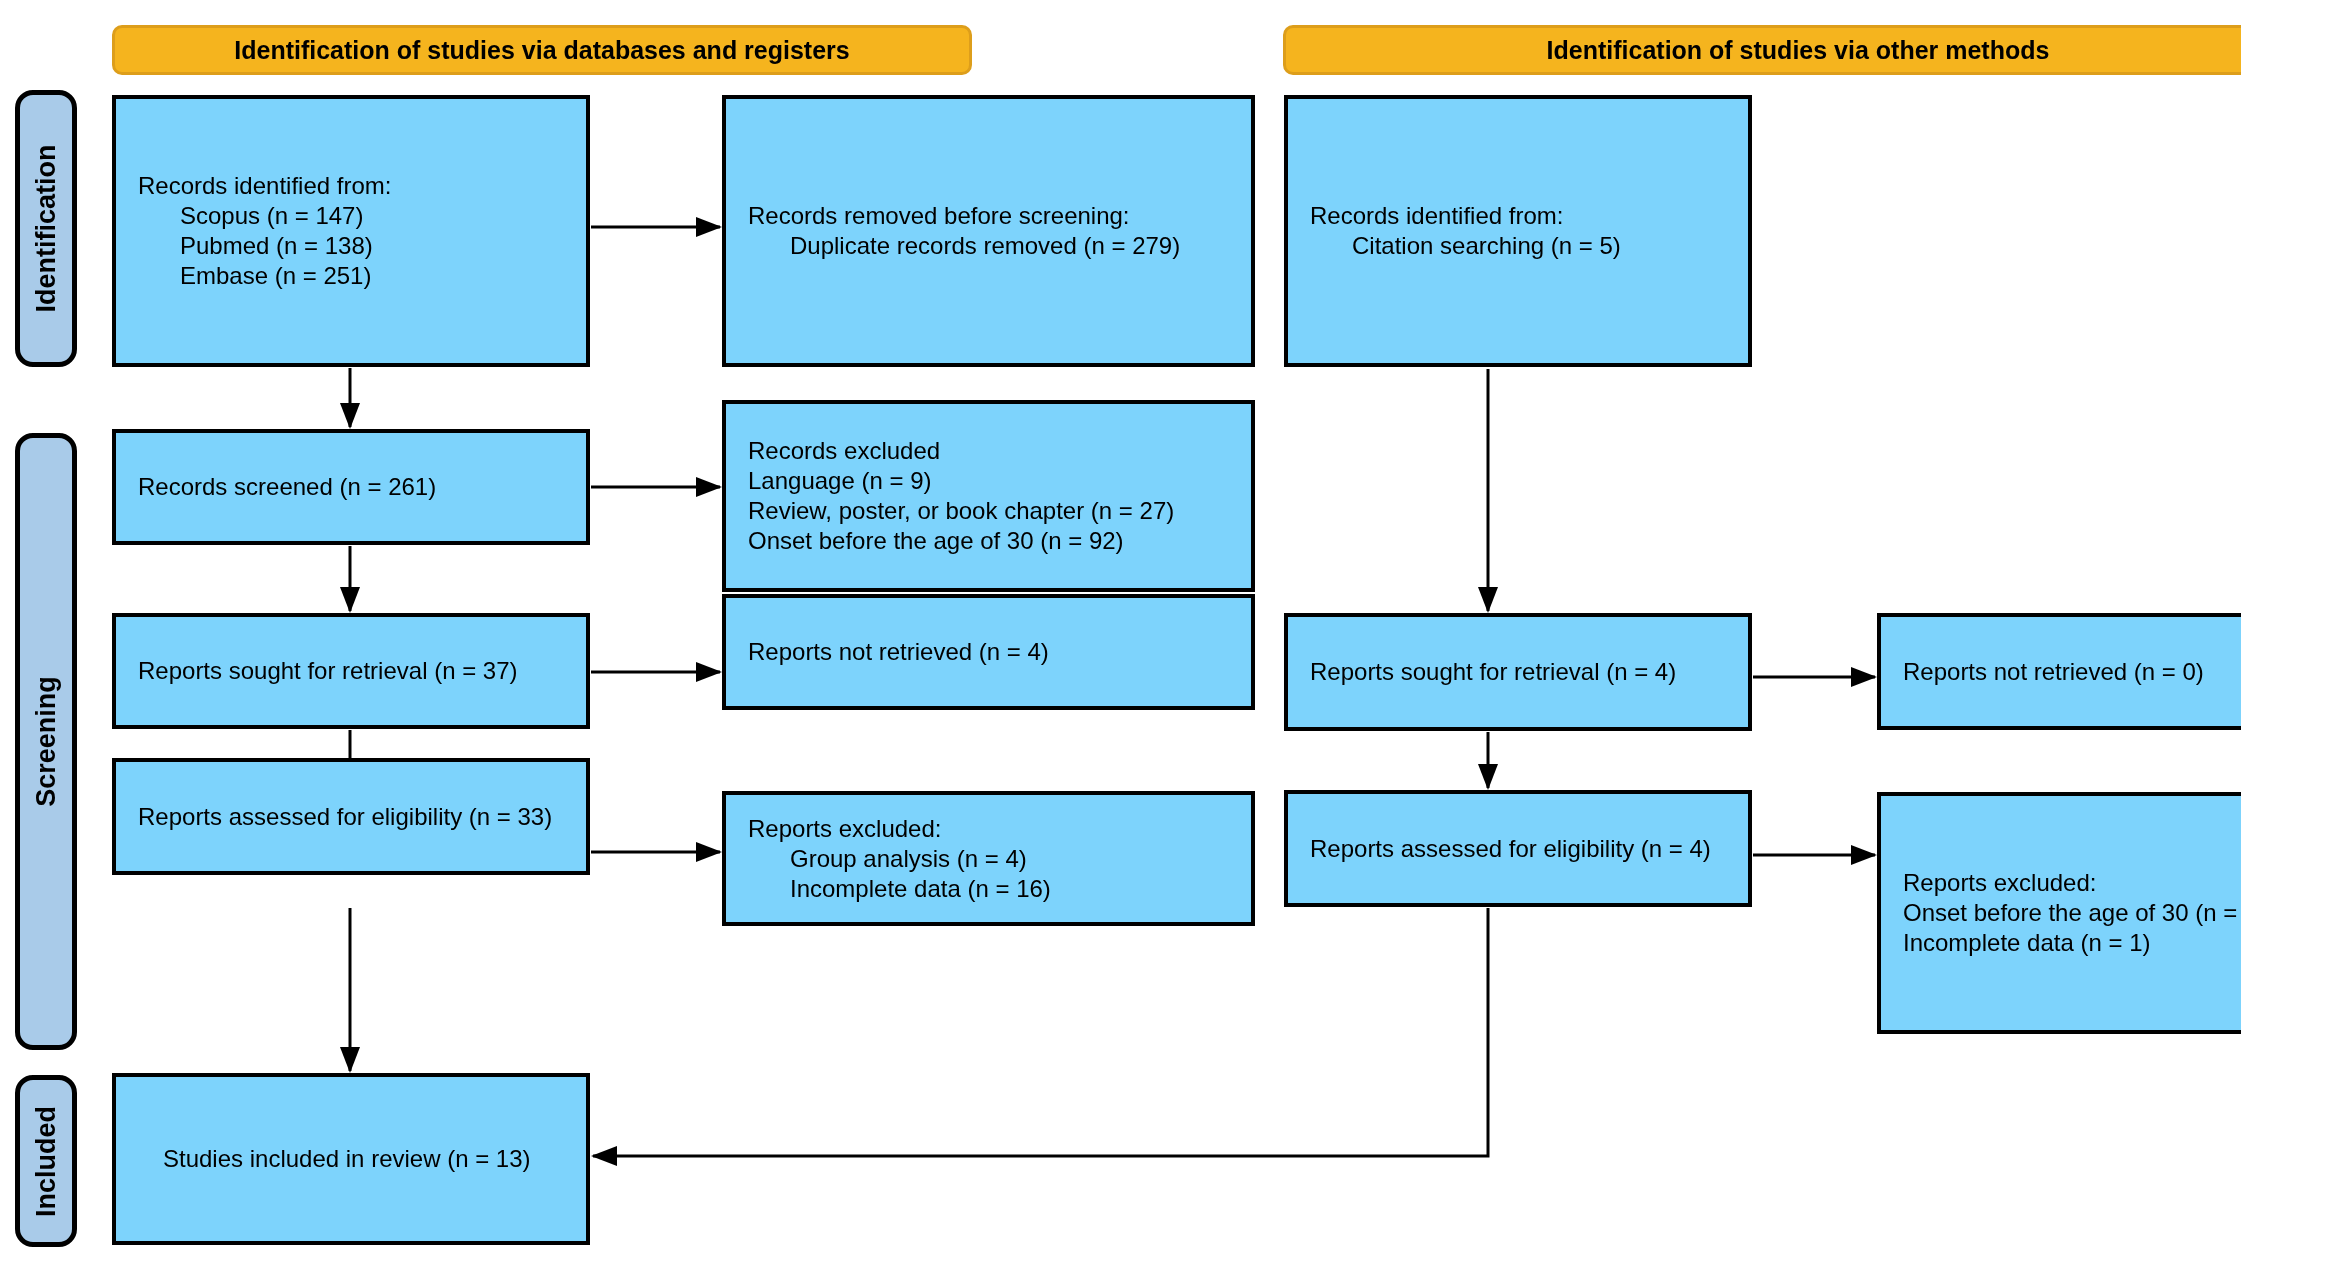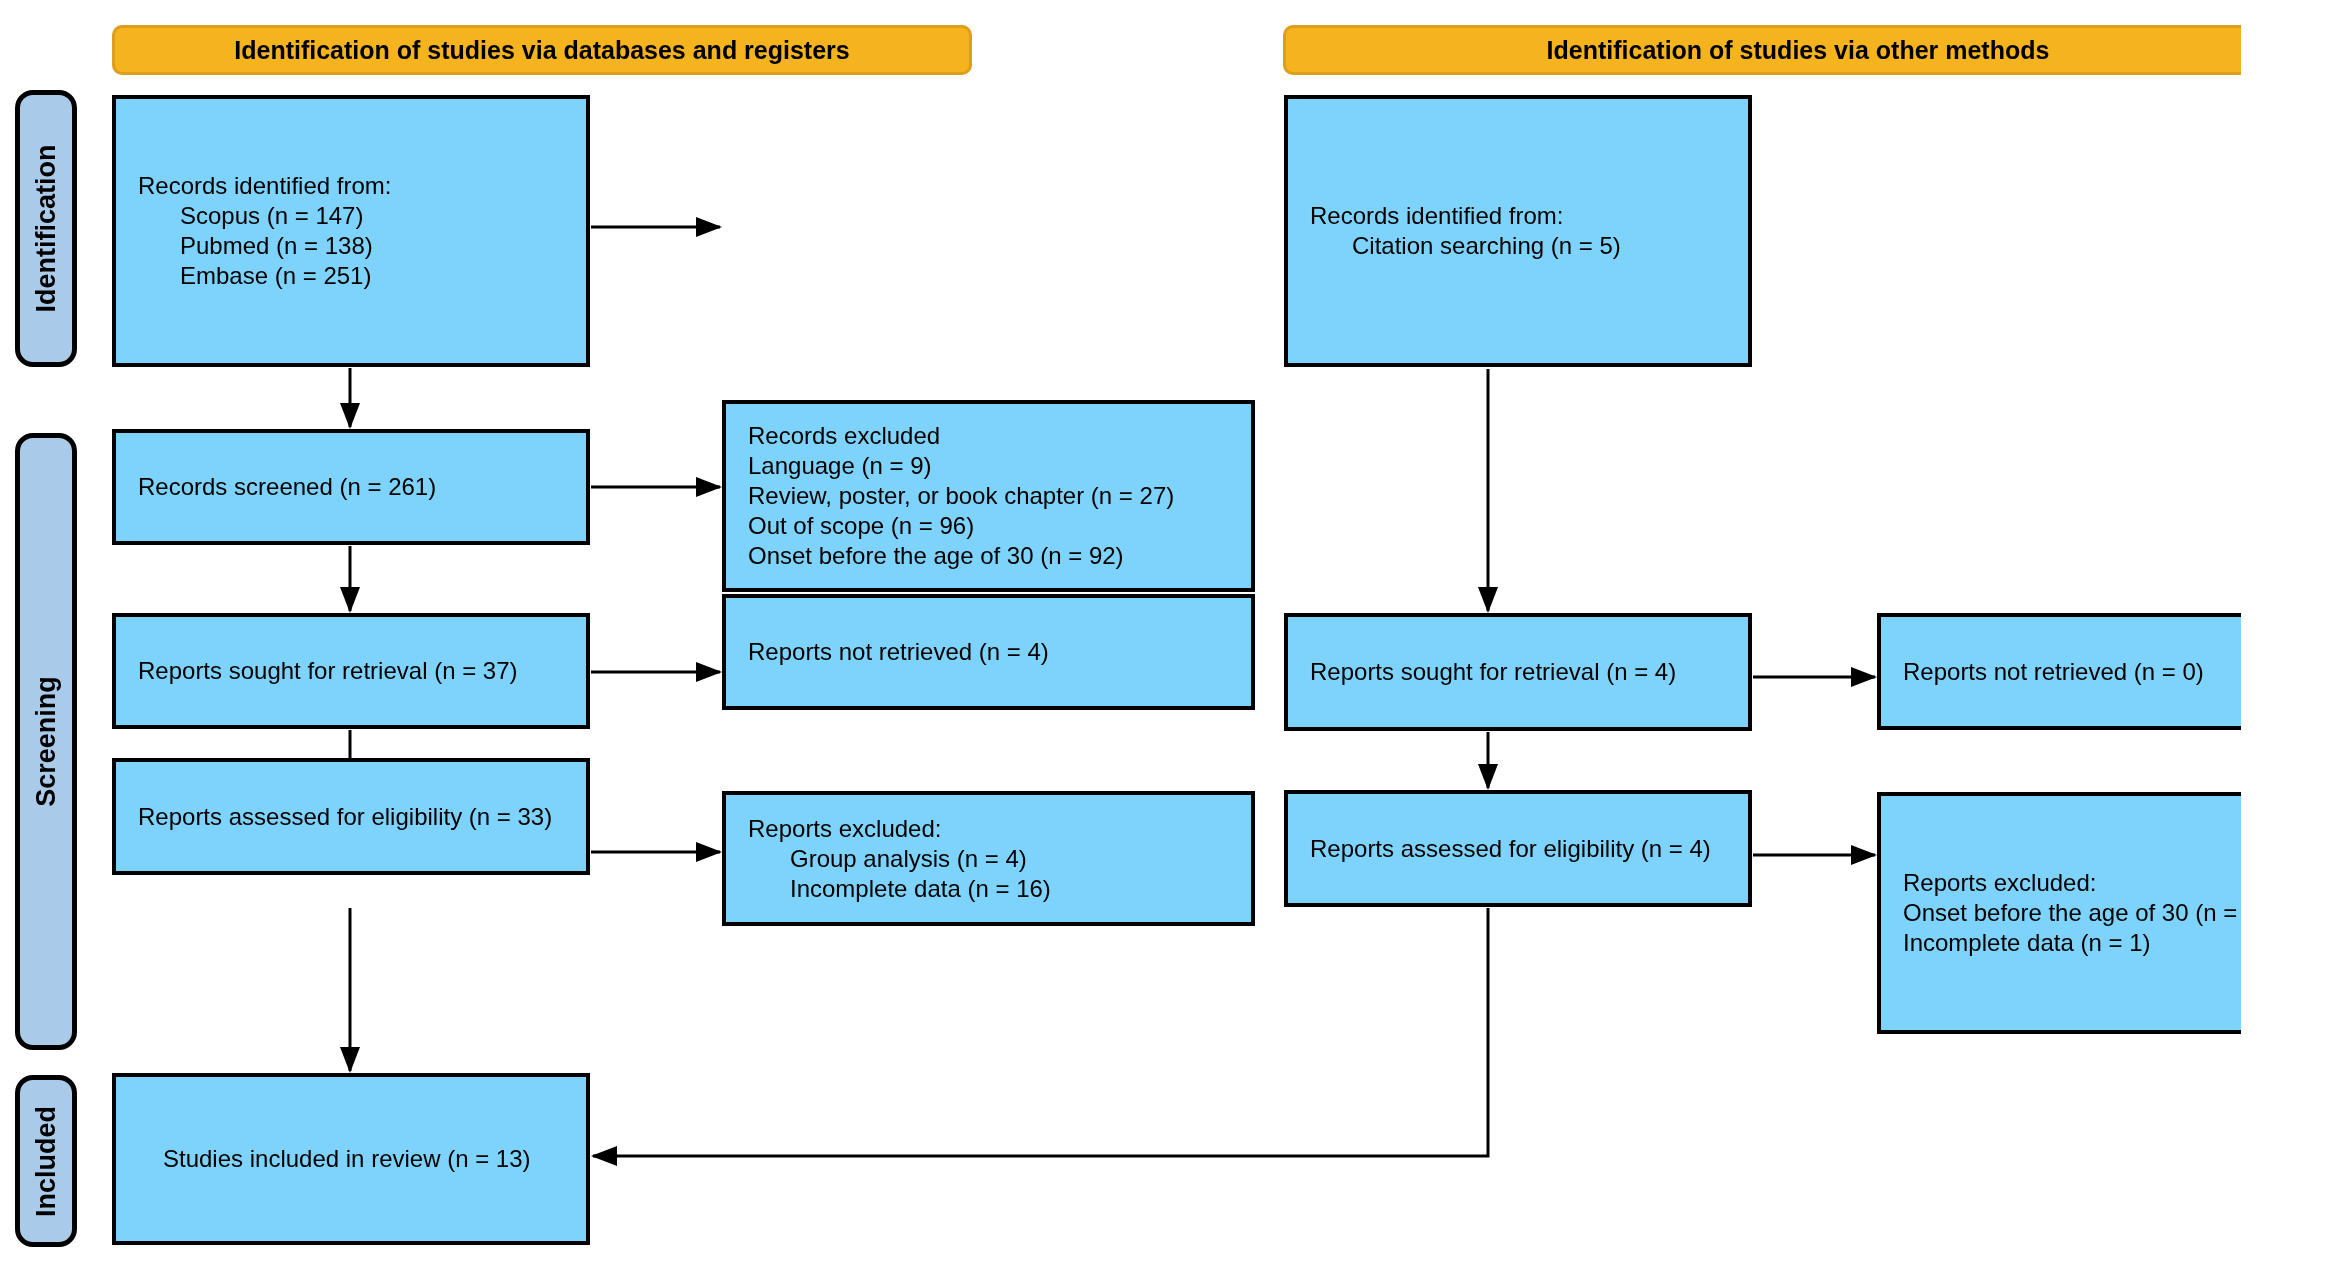--- a/index.html
+++ b/index.html
@@ -131,26 +131,29 @@
     </div>
 
   <div class="abs fbox" style="left:112px; top:758px; width:478px; height:117px;">
       <div class="line">Reports assessed for eligibility (n = 33)</div>
     </div>
 
   <div class="abs fbox" style="left:112px; top:1073px; width:478px; height:172px;padding-left:47px;">
       <div class="line">Studies included in review (n = 13)</div>
     </div>
 
+  <div class="abs fbox" style="left:722px; top:95px; width:533px; height:272px;">
+      <div class="line">Records removed before screening:</div>
+      <div class="line indent">Duplicate records removed (n = 279)</div>
+    </div>
 
   <div class="abs fbox" style="left:722px; top:400px; width:533px; height:192px;">
       <div class="line">Records excluded</div>
       <div class="line">Language (n = 9)</div>
       <div class="line">Review, poster, or book chapter (n = 27)</div>
-      <div class="line">Out of scope (n = 96)</div>
       <div class="line">Onset before the age of 30 (n = 92)</div>
     </div>
 
   <div class="abs fbox" style="left:722px; top:579px; width:533px; height:116px;margin-top:15px;">
       <div class="line">Reports not retrieved (n = 4)</div>
     </div>
 
   <div class="abs fbox" style="left:722px; top:791px; width:533px; height:135px;">
       <div class="line">Reports excluded:</div>
       <div class="line indent">Group analysis (n = 4)</div>

